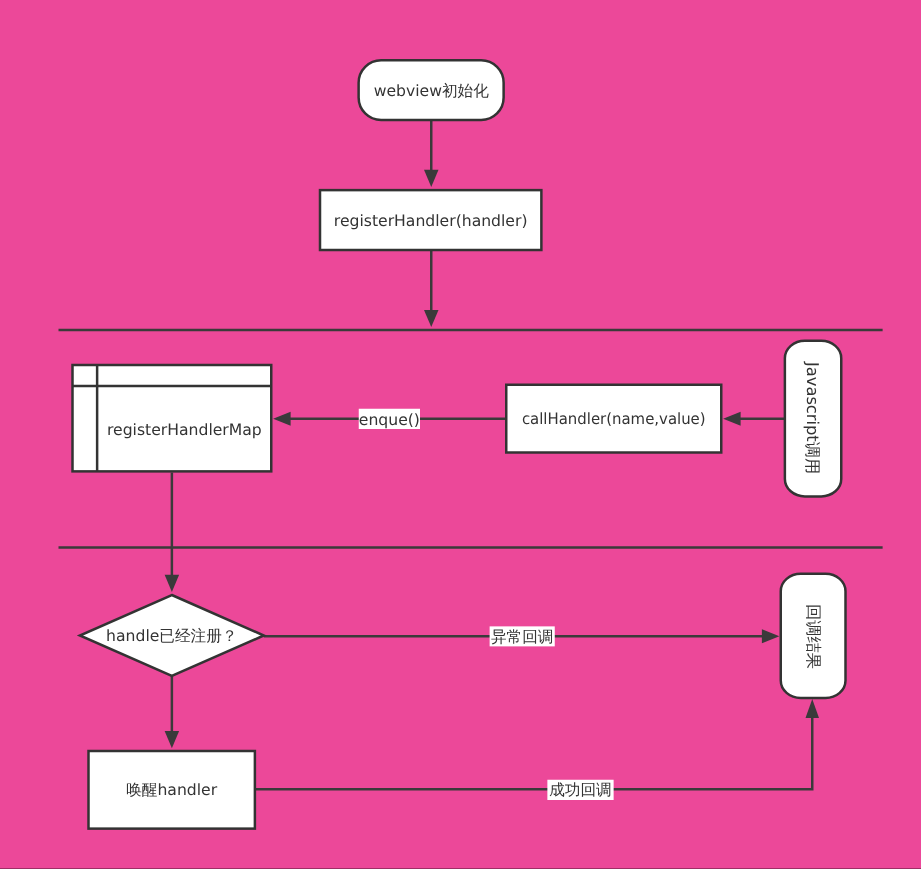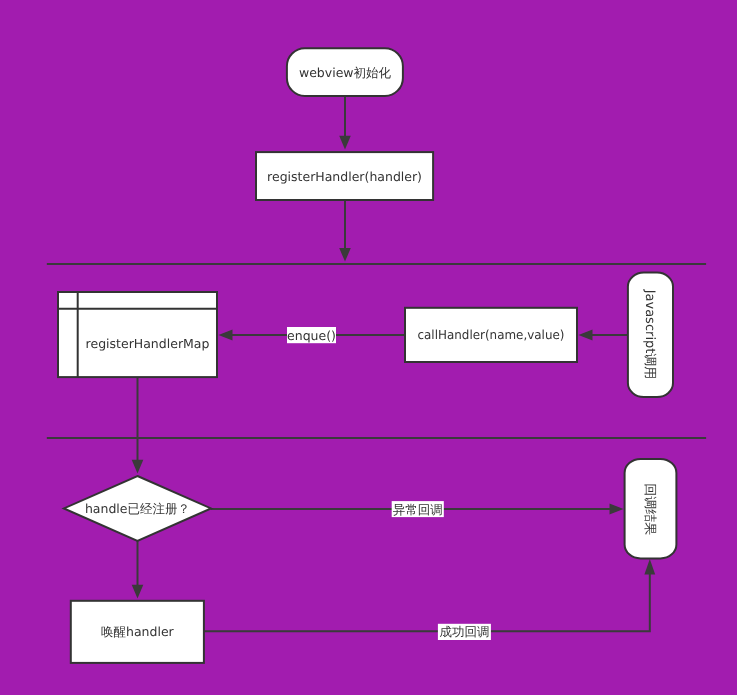--- a/index.html
+++ b/index.html
@@ -1,21 +1,21 @@
 <!DOCTYPE html>
 <html><head>
 <meta charset="utf-8">
 <title>webview bridge flowchart</title>
 <style>
   html,body{margin:0;padding:0;}
   body{width:737px;height:695px;background:#000000;overflow:hidden;
        font-family:"DejaVu Sans",sans-serif;
        -webkit-font-smoothing:antialiased;text-rendering:geometricPrecision;}
   text{-webkit-font-smoothing:antialiased;}
-  #stage{position:relative;width:737px;height:695px;background:#a21caf;}
+  #stage{position:relative;width:737px;height:695px;background:#ec4899;}
   svg#diagram{position:absolute;left:0;top:0;width:737px;height:695px;display:block;}
   .shape{fill:#ffffff;stroke:#333333;stroke-width:2;}
   .inner{stroke:#333333;stroke-width:2;fill:none;}
   .sep{stroke:#3a3a3a;stroke-width:2;}
   .edge{stroke:#3a3a3a;stroke-width:2;fill:none;}
   .head{fill:#3a3a3a;stroke:none;}
   .lblbg{fill:#ffffff;stroke:none;}
   .lbl{fill:#333333;font-family:"DejaVu Sans",sans-serif;
        font-size:12.5px;text-anchor:middle;dominant-baseline:central;}
   .elbl{fill:#333333;font-family:"DejaVu Sans",sans-serif;

